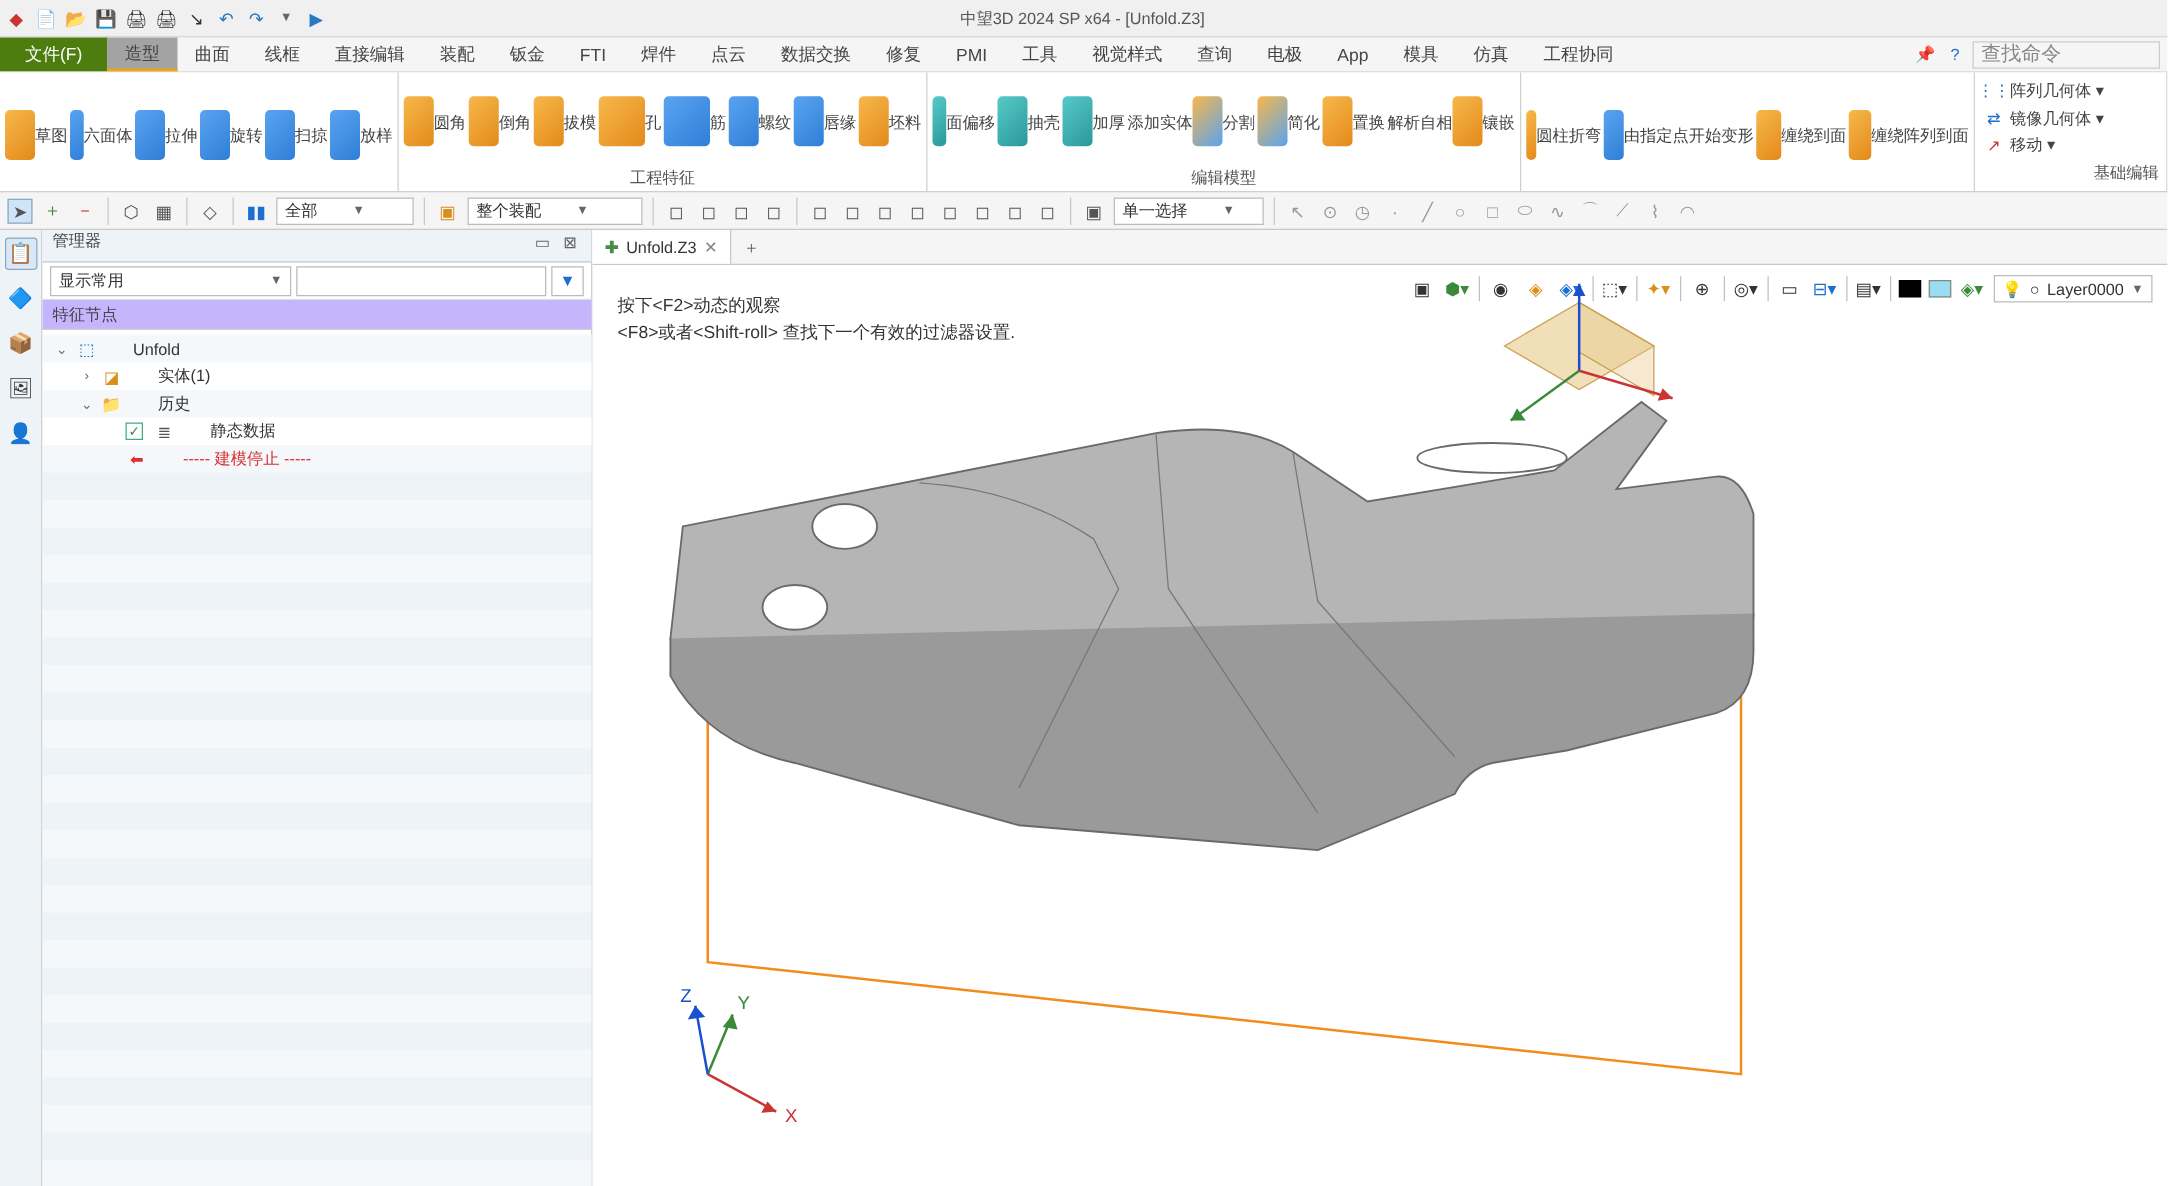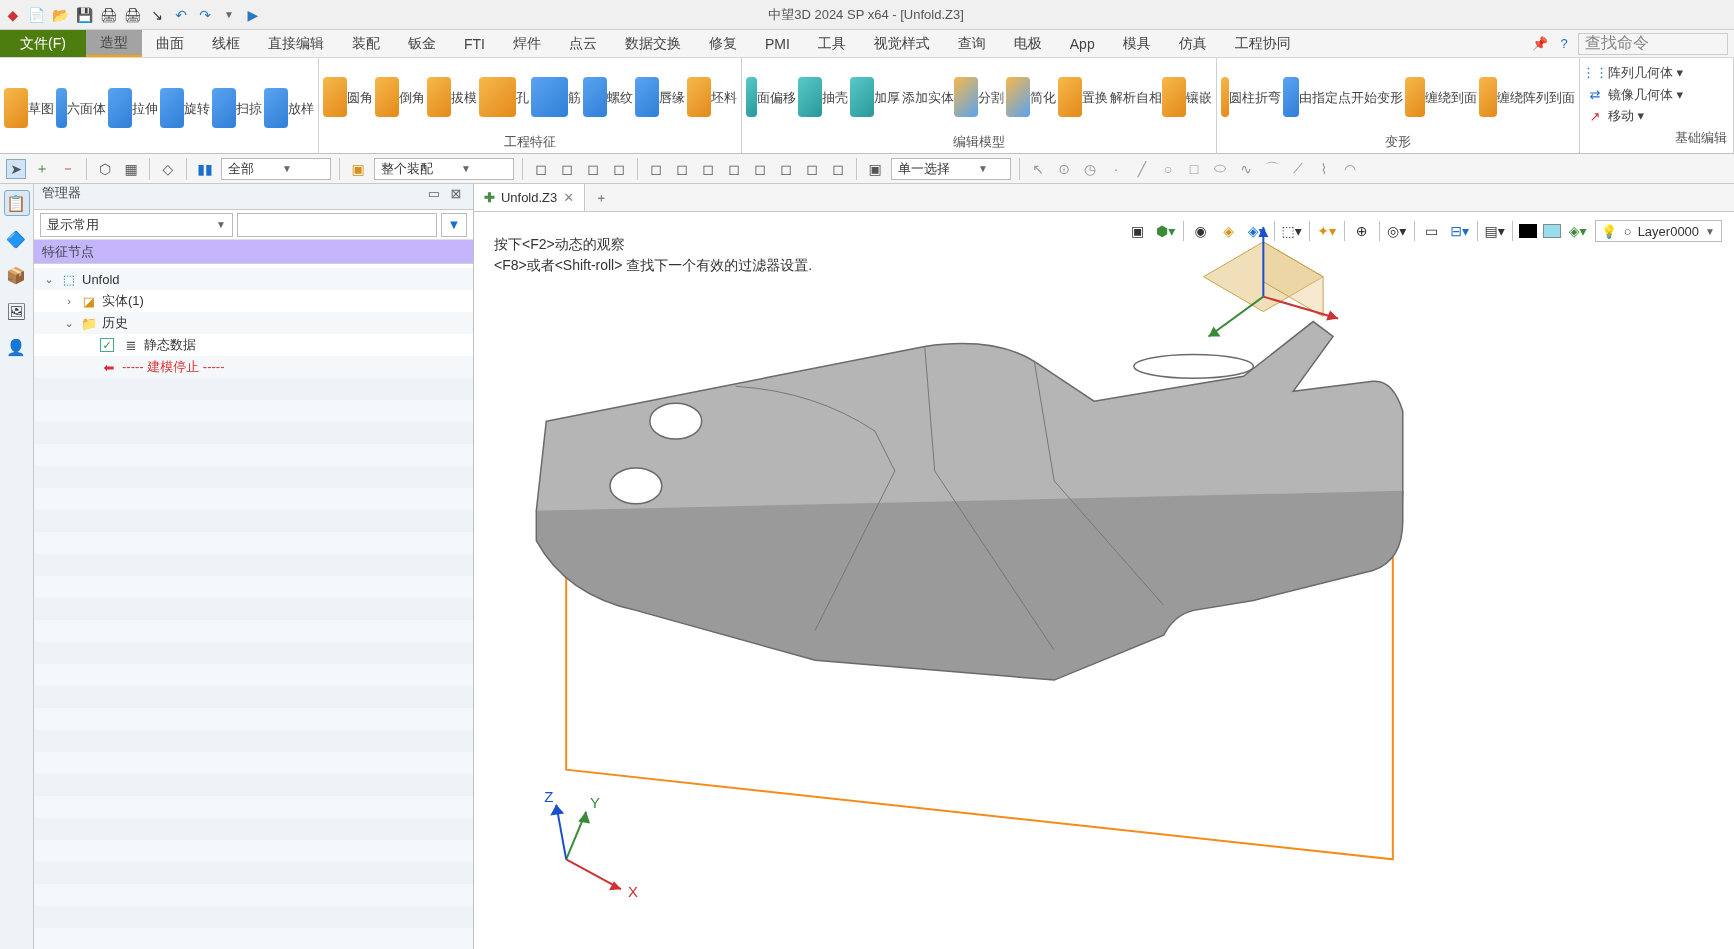--- a/index.html
+++ b/index.html
@@ -64,21 +64,21 @@
   .mgr-ctrl .txt { border:1px solid #bbb; height:24px; width:200px; }
   .mgr-ctrl .fbtn { width:26px; height:24px; border:1px solid #bbb; display:flex;align-items:center;justify-content:center; cursor:pointer; color:#1a6fcf; }
   .mgr-sub { height: 24px; padding:0 8px; background:#c4b5fd; border-bottom:1px solid #d0d0d0; display:flex; align-items:center; font-size:13px; color:#444; }
   .tree { flex:1; overflow:auto; padding: 4px 0; font-size:13px; }
   .tree .trow { display:flex; align-items:center; height:22px; padding-left: 8px; cursor:pointer; }
   .tree .trow:nth-child(odd){ background:#f5f8fb; }
   .tree .trow:nth-child(even){ background:#fff; }
   .tree .trow.stripe { background:#eef3f8; }
   .tree .tg { width:14px; text-align:center; color:#666; font-size:11px; }
   .tree .tic2 { width:18px; height:18px; margin:0 4px; display:flex;align-items:center;justify-content:center; font-size:13px; }
-  .tree .tlabel { color:#333; }
+  .tree .tlabel { color:#333;margin-left:24px; }
   .tree .tlabel.red { color:#d93030; }
   .tree .cb { width:14px; height:14px; border:1px solid #4a8; background:#fff; display:flex;align-items:center;justify-content:center; color:#3a8a3a; font-size:11px; margin:0 4px; }
   
   
   .vp { flex:1; position:relative; background:#fff; }
   .doc-tabs { height: 28px; border-bottom:1px solid #c8c8c8; display:flex; align-items:stretch; background:#f5f5f5; }
   .doc-tabs .dtab { display:flex; align-items:center; padding:0 10px; border-right:1px solid #c8c8c8; background:#fff; cursor:pointer; gap:6px; font-size:13px; }
   .doc-tabs .dtab .plus { color:#4a8a4a; font-weight:bold; }
   .doc-tabs .dtab .x { color:#888; cursor:pointer; }
   .doc-tabs .addtab { width:32px; display:flex;align-items:center;justify-content:center; cursor:pointer; color:#666; }
@@ -264,21 +264,20 @@
         </div>
       <div class="rbtn" style="width:72px">
           <div class="ricon ic-orange"></div>
           <div class="rlabel">缠绕到面</div>
         </div>
       <div class="rbtn" style="width:96px">
           <div class="ricon ic-orange"></div>
           <div class="rlabel">缠绕阵列到面</div>
         </div>
     </div>
-    <div class="glabel">变形</div>
   </div>
   <div class="rgroup small" style="flex:1">
     <div class="srow">
         <span class="sic" style="color:#1a6fcf">⋮⋮</span>
         <span>阵列几何体 ▾</span>
       </div>
     <div class="srow">
         <span class="sic" style="color:#1a6fcf">⇄</span>
         <span>镜像几何体 ▾</span>
       </div>

